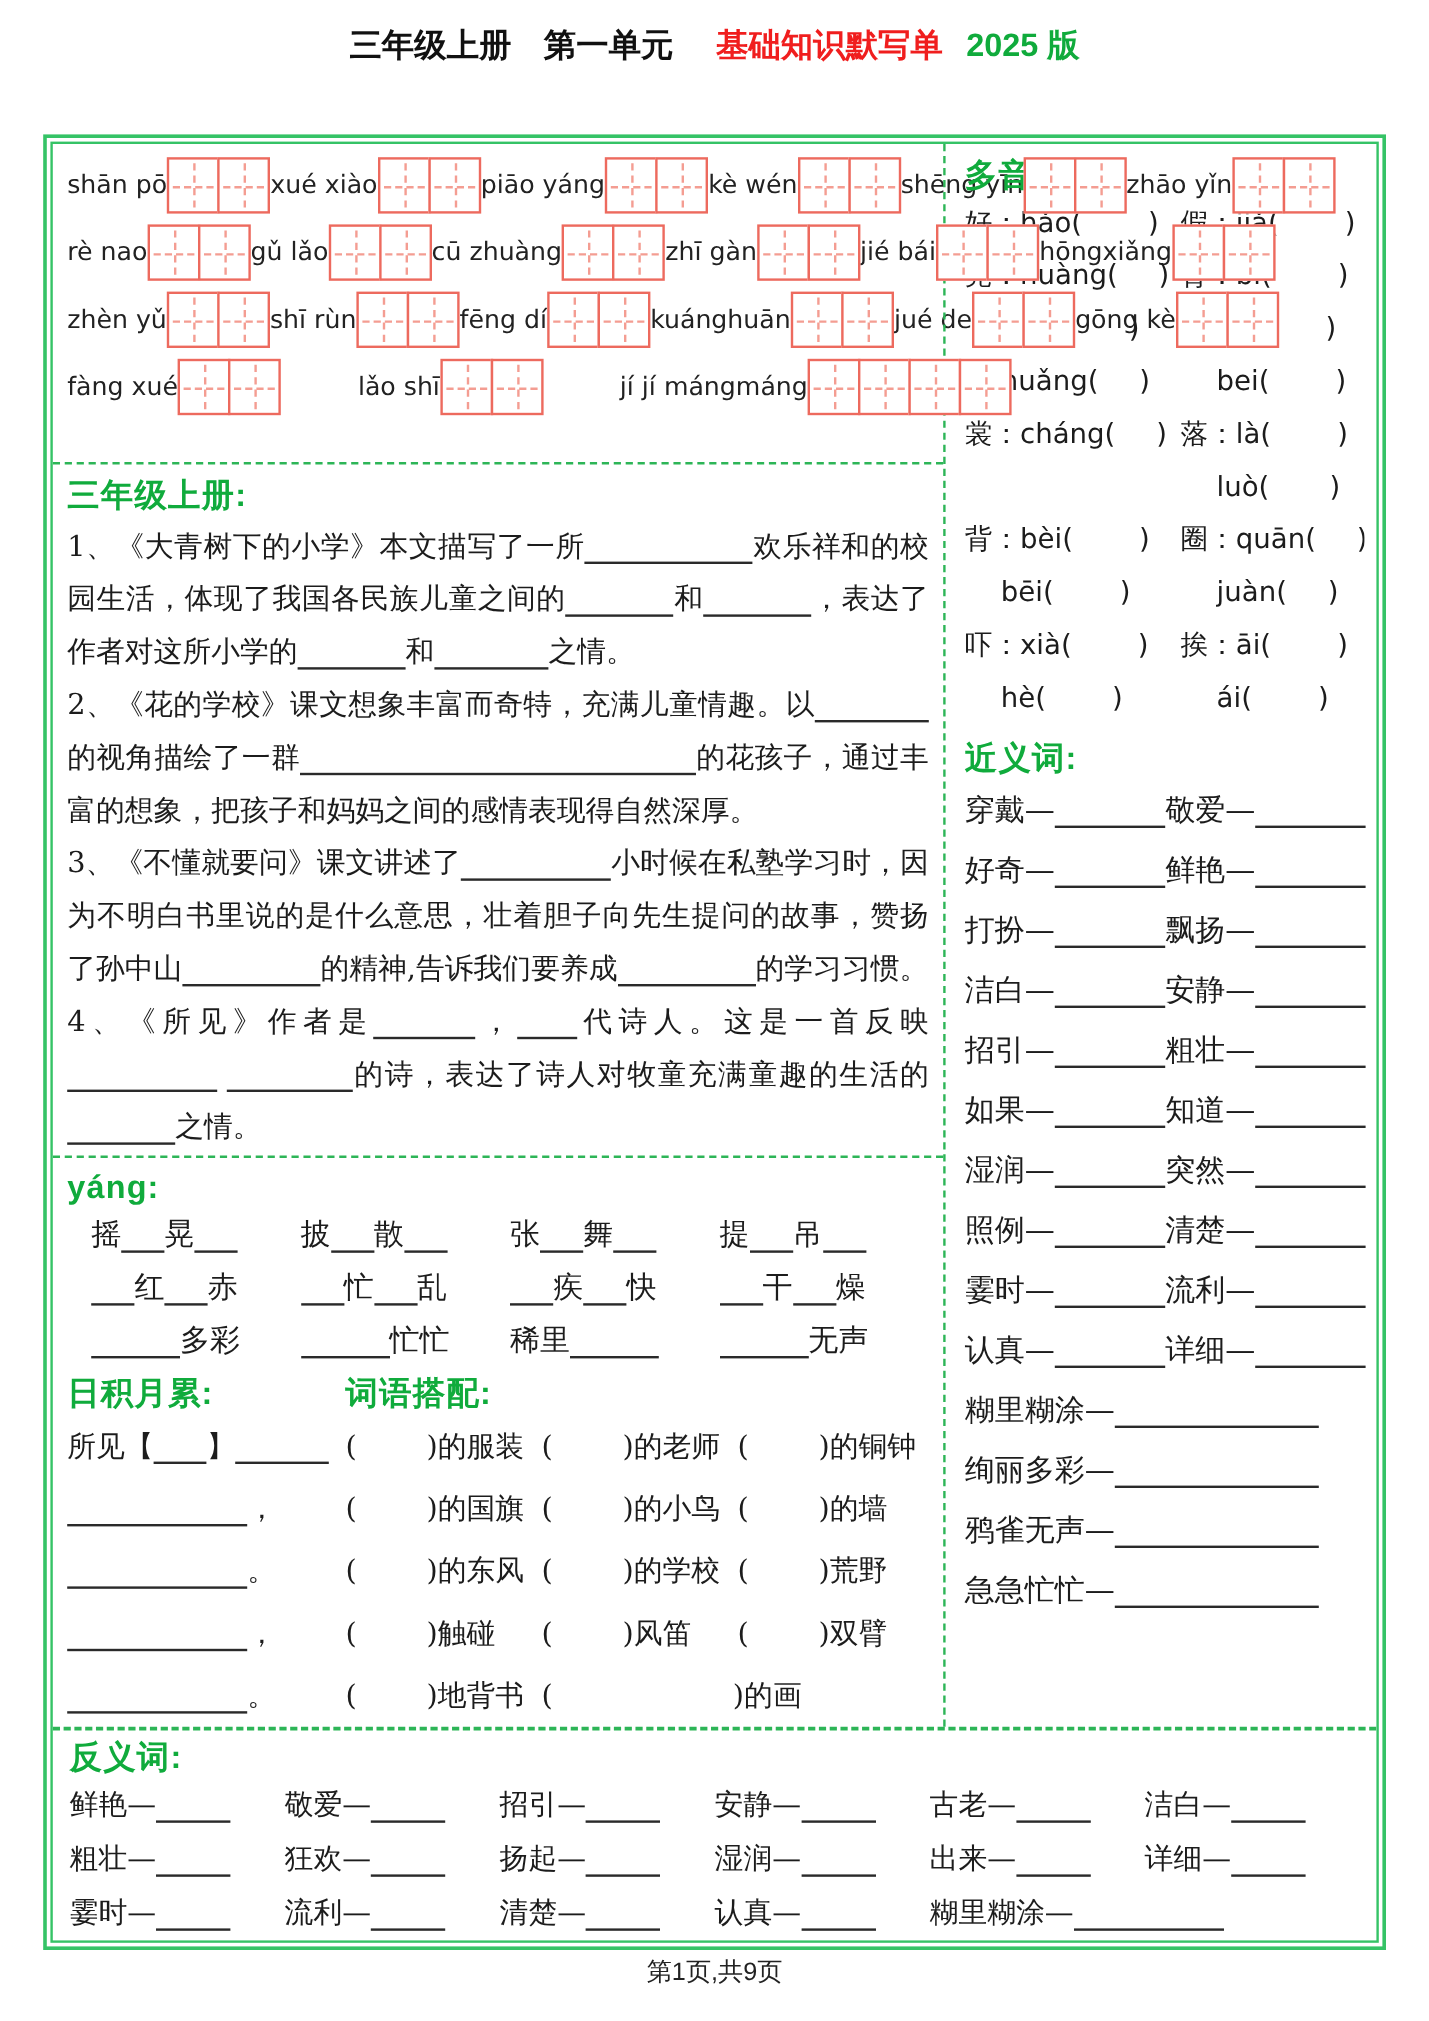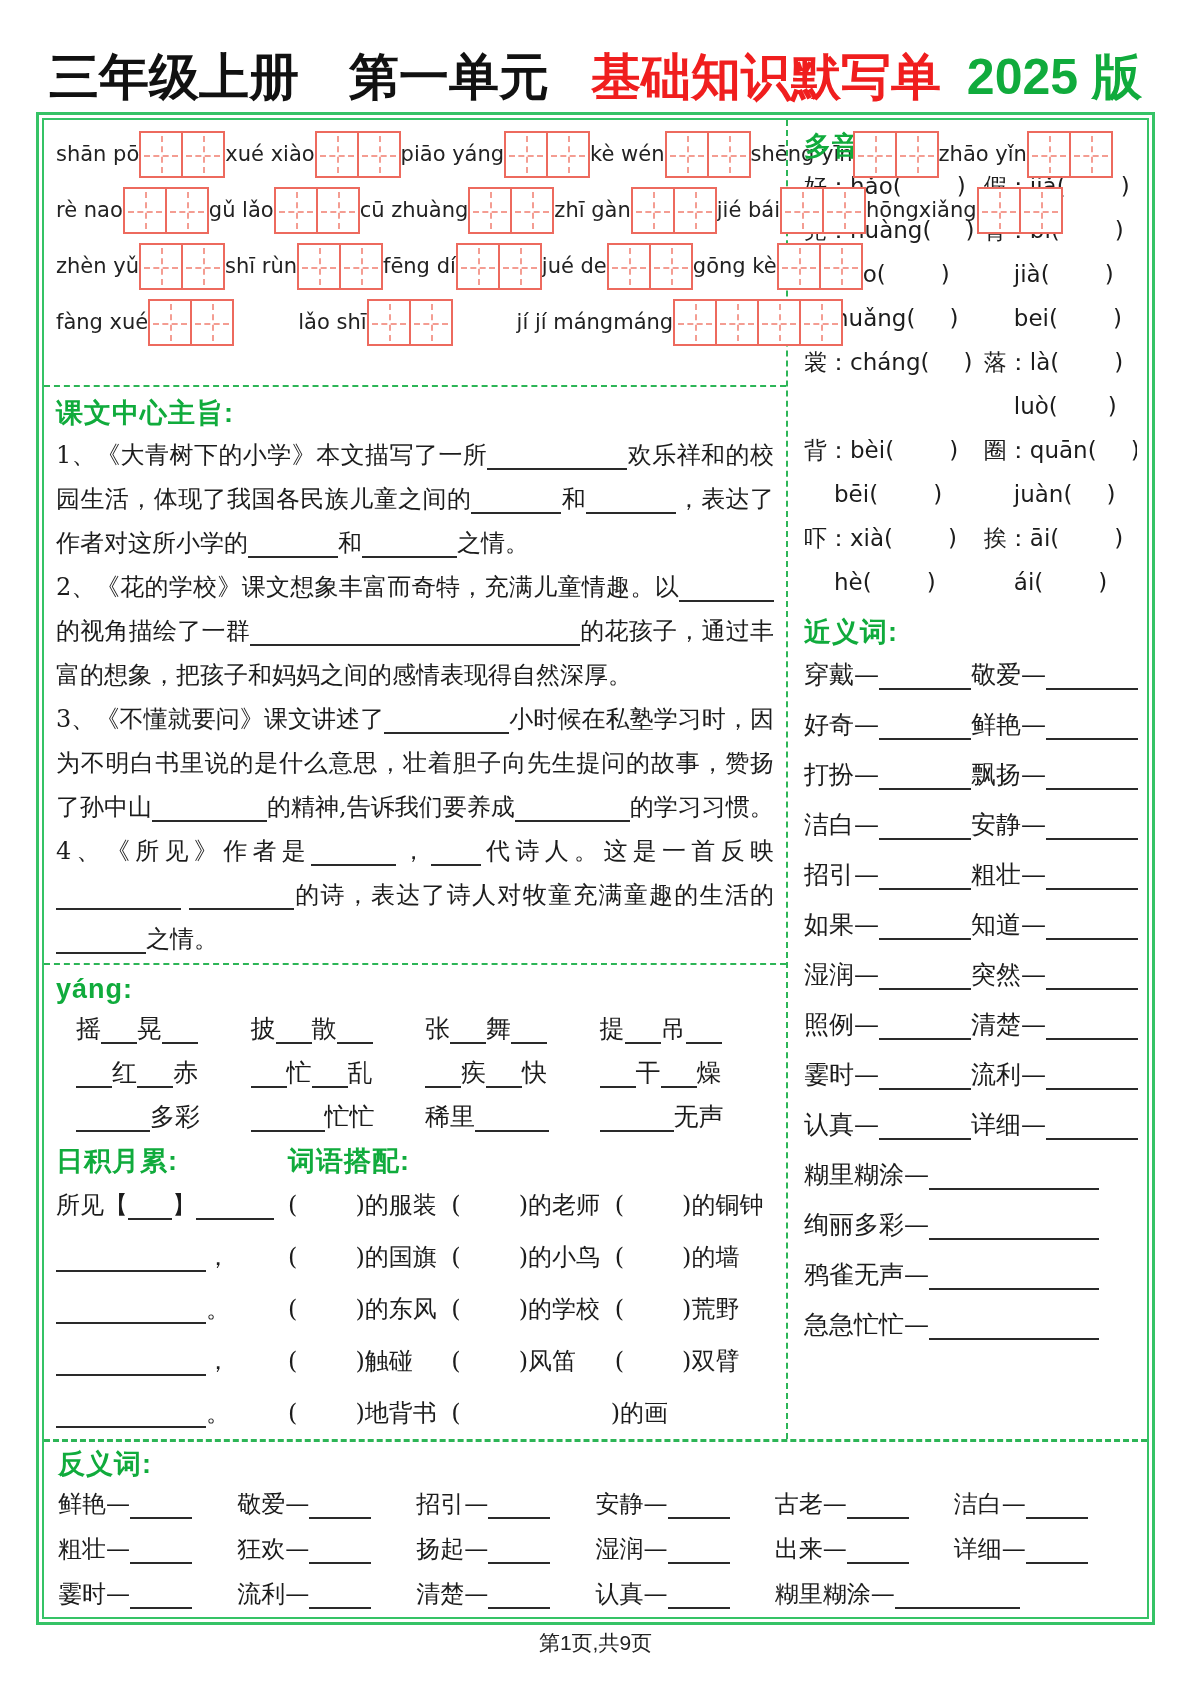--- a/index.html
+++ b/index.html
@@ -4,22 +4,22 @@
 <style>
 :root{
   --green:#10ab3c; --frame:#35c366; --dash:#2db557;
   --red:#f01e1e; --gridred:#ed6a5e; --griddash:#f49d92; --ink:#1c1c1c;
 }
 *{box-sizing:border-box}
 html,body{margin:0;padding:0}
 body{width:1191px;height:1684px;background:#fff;color:var(--ink);
      font-family:"DejaVu Serif",serif;position:relative;overflow:hidden}
 
-.title-row{padding-top:44px;text-align:center;white-space:nowrap;
-  font-family:"Liberation Sans",sans-serif;font-weight:bold;font-size:50px}
+.title-row{padding-top:20px;text-align:center;white-space:nowrap;
+  font-family:"Liberation Sans",sans-serif;font-weight:bold;font-size:27px}
 .t-black{color:#111}
 .t-red{color:var(--red);margin-left:28px}
 .t-green{color:var(--green);margin-left:12px}
 
 .frame-outer{position:absolute;left:36px;top:112px;width:1119px;height:1513px;
   border:3px solid var(--frame);padding:3px}
 .frame-inner{border:2px solid var(--frame);width:100%;height:100%;
   display:flex;flex-direction:column;overflow:hidden;background:#fff}
 
 .top-area{display:flex;flex:1;min-height:0}
@@ -209,20 +209,27 @@
                   </div>
                 </div>
                 <div class="pin-item">
                   <div class="pin-label">fēng dí</div>
                   <div class="wgrid">
                     <div class="cell"></div>
                     <div class="cell"></div>
                   </div>
                 </div>
                 <div class="pin-item">
+                  <div class="pin-label">kuánghuān</div>
+                  <div class="wgrid">
+                    <div class="cell"></div>
+                    <div class="cell"></div>
+                  </div>
+                </div>
+                <div class="pin-item">
                   <div class="pin-label">jué de</div>
                   <div class="wgrid">
                     <div class="cell"></div>
                     <div class="cell"></div>
                   </div>
                 </div>
                 <div class="pin-item">
                   <div class="pin-label">gōng kè</div>
                   <div class="wgrid">
                     <div class="cell"></div>
@@ -252,21 +259,21 @@
                     <div class="cell"></div>
                     <div class="cell"></div>
                     <div class="cell"></div>
                   </div>
                 </div>
               </div>
             </div>
         </div>
         <div class="hdash"></div>
         <div class="sec-theme">
-          <div class="sec-head">课文中心主旨:</div>
+          <div class="sec-head">三年级上册:</div>
           <div id="theme-paras">
               <div class="para">1、《大青树下的小学》本文描写了一所<span class="blank" style="width: 140px;"></span>欢乐祥和的校园生活，体现了我国各民族儿童之间的<span class="blank" style="width: 90px;"></span>和<span class="blank" style="width: 90px;"></span>，表达了作者对这所小学的<span class="blank" style="width: 90px;"></span>和<span class="blank" style="width: 95px;"></span>之情。</div>
               <div class="para">2、《花的学校》课文想象丰富而奇特，充满儿童情趣。以<span class="blank" style="width: 95px;"></span>的视角描绘了一群<span class="blank" style="width: 330px;"></span>的花孩子，通过丰富的想象，把孩子和妈妈之间的感情表现得自然深厚。</div>
               <div class="para">3、《不懂就要问》课文讲述了<span class="blank" style="width: 125px;"></span>小时候在私塾学习时，因为不明白书里说的是什么意思，壮着胆子向先生提问的故事，赞扬了孙中山<span class="blank" style="width: 115px;"></span>的精神,告诉我们要养成<span class="blank" style="width: 115px;"></span>的学习习惯。</div>
               <div class="para">4、《所见》作者是<span class="blank" style="width: 85px;"></span>，<span class="blank" style="width: 50px;"></span>代诗人。这是一首反映<span class="blank" style="width: 125px;"></span><span class="gap" style="width: 8px;"></span><span class="blank" style="width: 105px;"></span>的诗，表达了诗人对牧童充满童趣的生活的<span class="blank" style="width: 90px;"></span>之情。</div>
             </div>
         </div>
         <div class="hdash"></div>
         <div class="sec-idioms">
           <div class="sec-head">yáng:</div>

